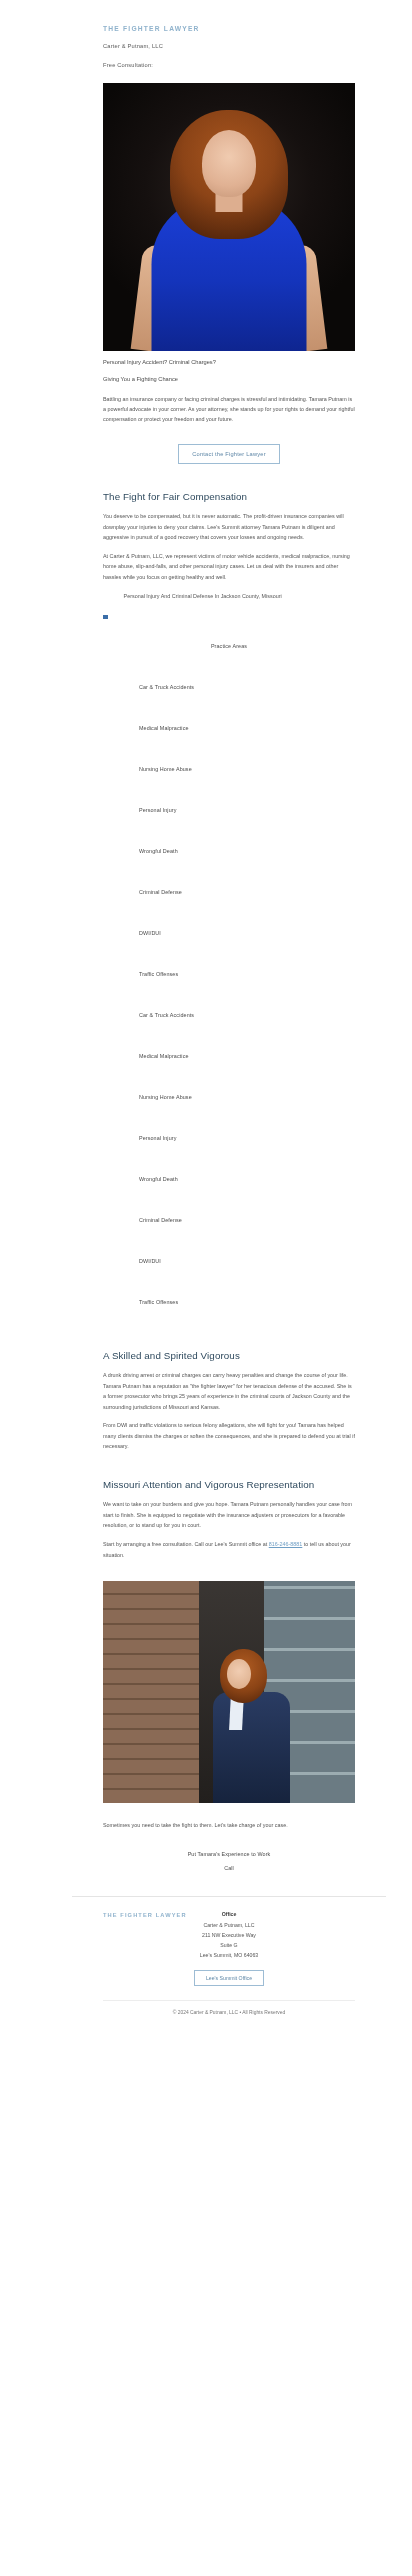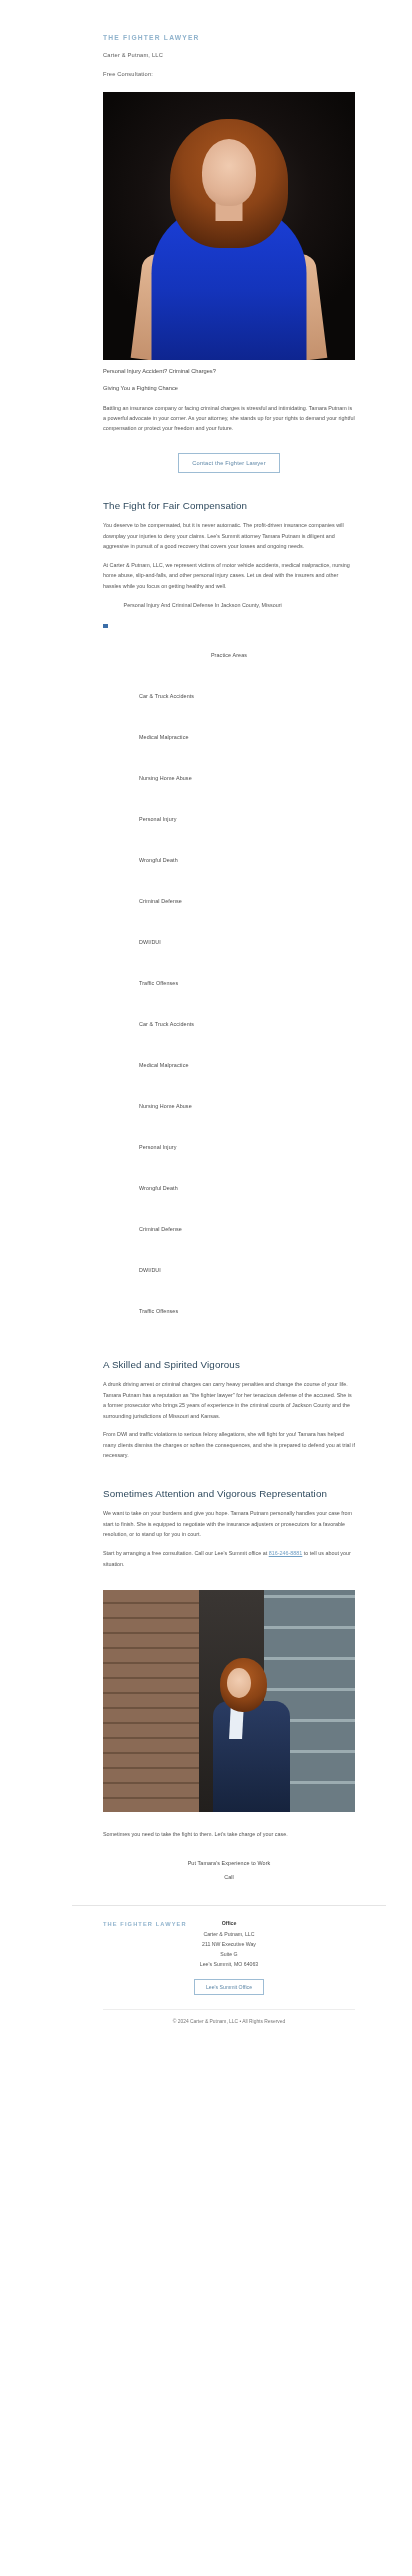--- a/index.html
+++ b/index.html
@@ -4,21 +4,21 @@
 <style>
   * { box-sizing: border-box; }
   html, body {
     margin: 0; padding: 0;
     background: #ffffff;
     font-family: "Liberation Sans", sans-serif;
     color: #3d3d3d;
   }
   body { width: 412px; }
 
-  .page { width: 360px; margin: 12px auto; padding-left: 46px; }
+  .page { width: 360px; margin: 3px auto; padding-left: 46px; }
 
   
   .site-header {
     padding: 21.6px 31px 5.2px 31px;
   }
   .brand {
     font-size: 6.7px;
     letter-spacing: 1.2px;
     color: #8fb2cc;
     font-weight: 700;
@@ -364,21 +364,21 @@
     </ul>
   </section>
 
   <section class="section">
     <h2 class="sec-title">A Skilled and Spirited Vigorous</h2>
     <p class="sec-p">A drunk driving arrest or criminal charges can carry heavy penalties and change the course of your life. Tamara Putnam has a reputation as "the fighter lawyer" for her tenacious defense of the accused. She is a former prosecutor who brings 25 years of experience in the criminal courts of Jackson County and the surrounding jurisdictions of Missouri and Kansas.</p>
     <p class="sec-p">From DWI and traffic violations to serious felony allegations, she will fight for you! Tamara has helped many clients dismiss the charges or soften the consequences, and she is prepared to defend you at trial if necessary.</p>
   </section>
 
   <section class="section">
-    <h2 class="sec-title">Sometimes Attention and Vigorous Representation</h2>
+    <h2 class="sec-title">Missouri Attention and Vigorous Representation</h2>
     <p class="sec-p">We want to take on your burdens and give you hope. Tamara Putnam personally handles your case from start to finish. She is equipped to negotiate with the insurance adjusters or prosecutors for a favorable resolution, or to stand up for you in court.</p>
     <p class="sec-p"><span>Start by arranging a free consultation. Call our Lee's Summit office at </span><a class="inline-link" href="#">816-246-8881</a><span> to tell us about your situation.</span></p>
   </section>
 
   <div class="photo2-wrap">
     <div class="photo2">
       <div class="p2-bricks"></div>
       <div class="p2-glass"></div>
       <div class="p2-doorframe"></div>
       <div class="p2-figure-body"></div>

